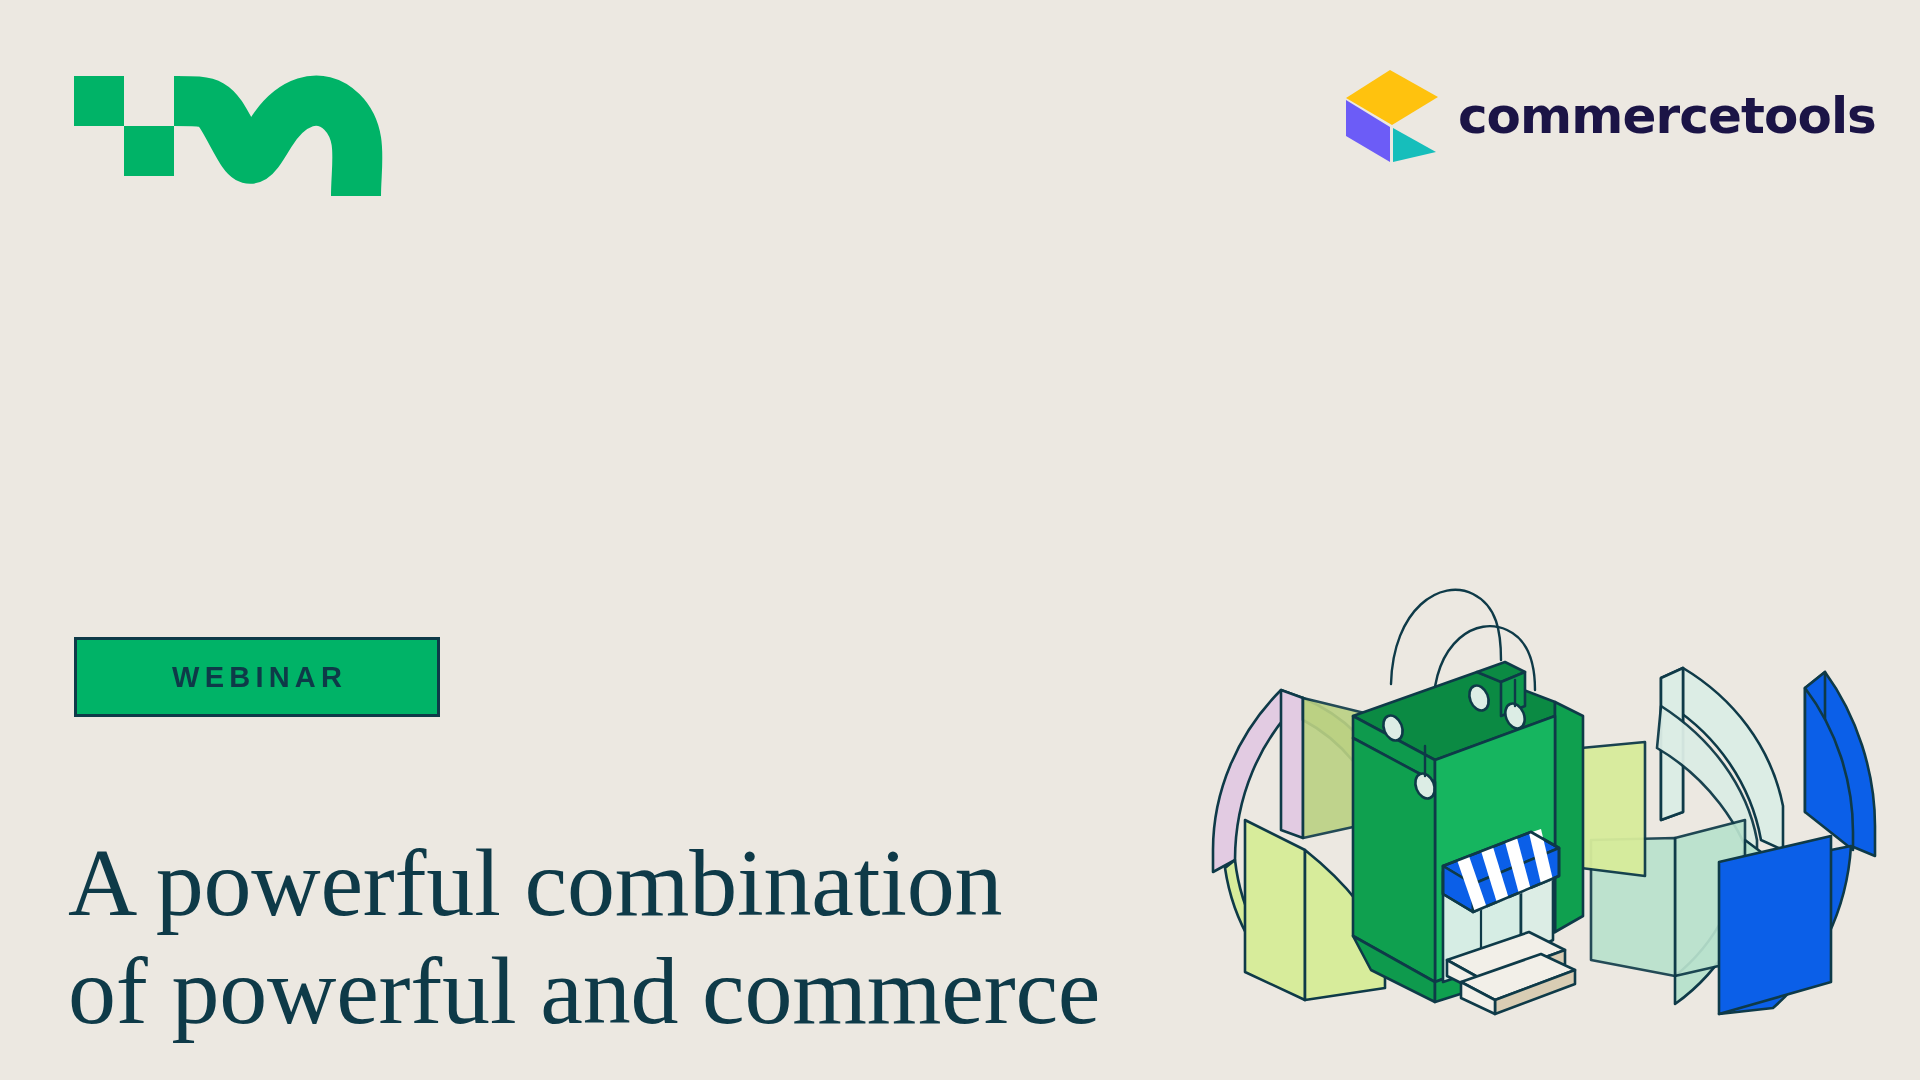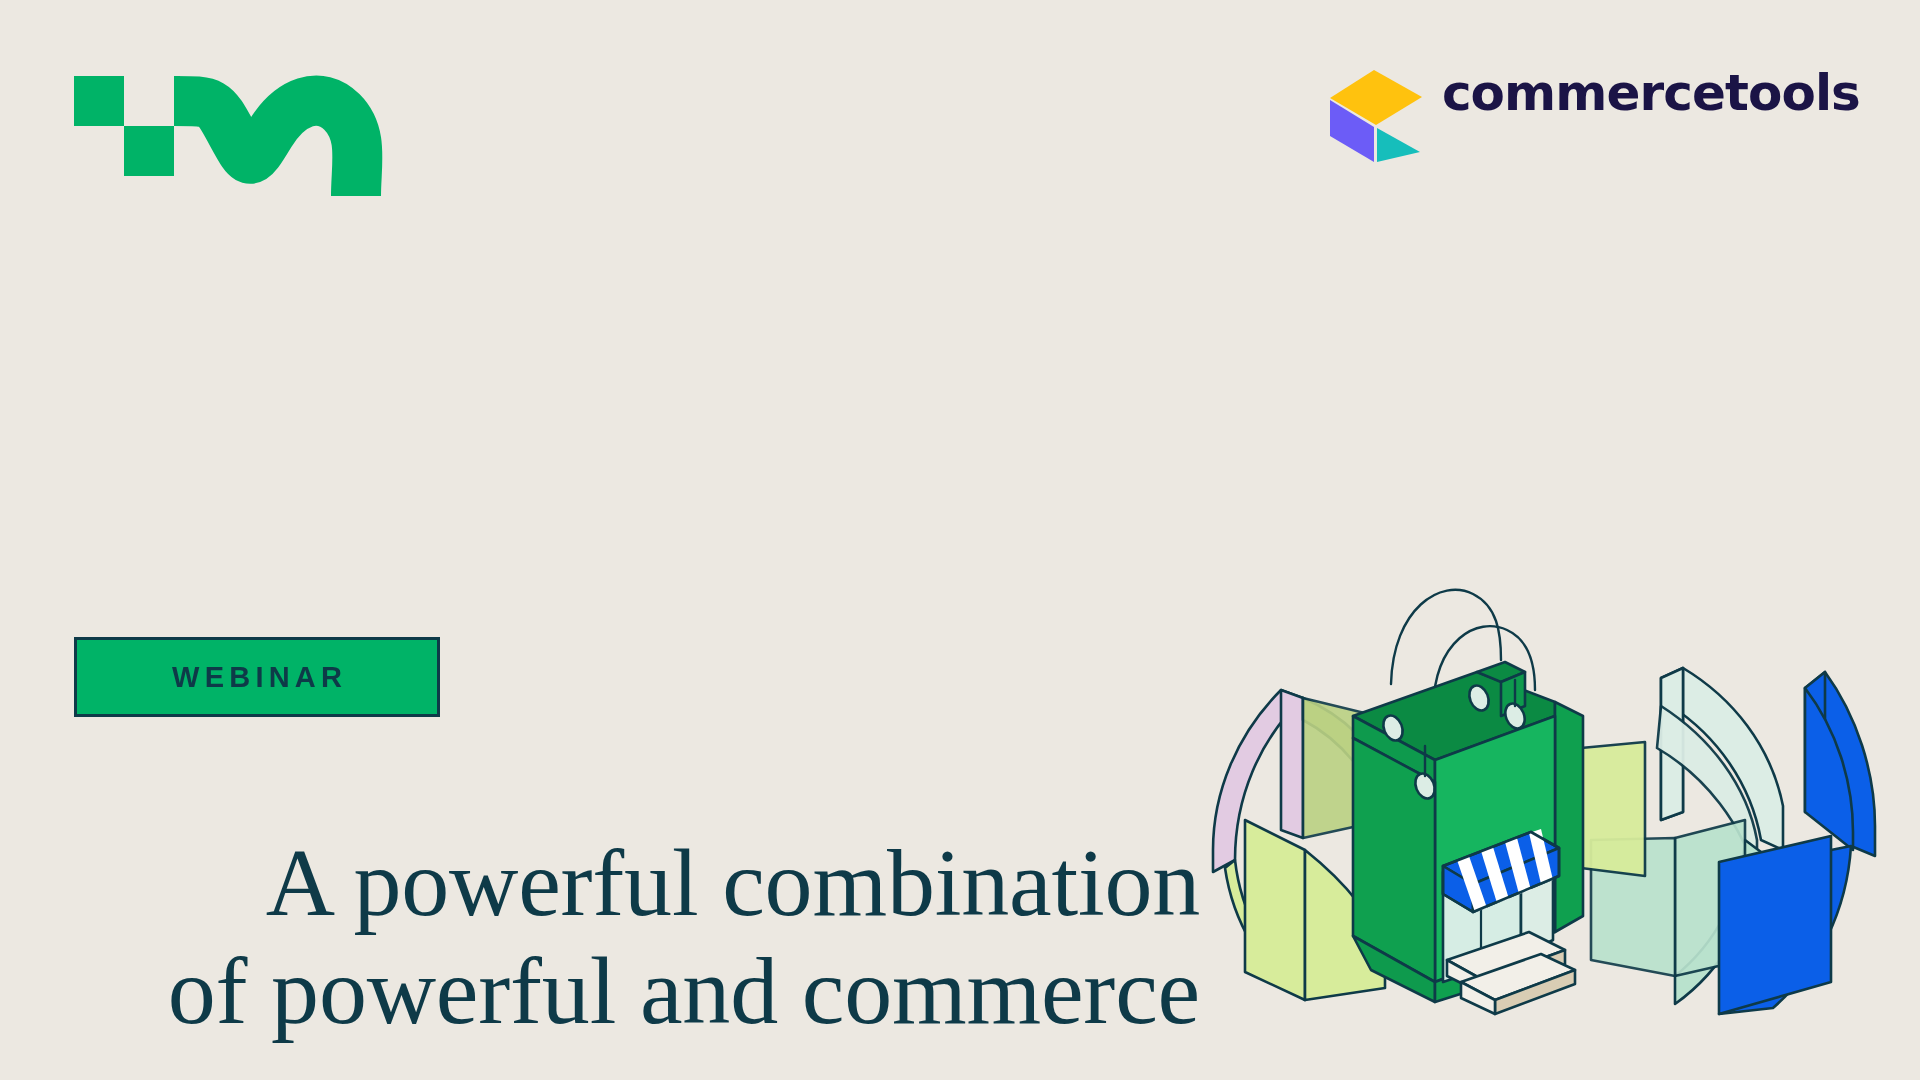--- a/index.html
+++ b/index.html
@@ -23,23 +23,24 @@
     left: 74px;
     top: 68px;
     width: 320px;
     height: 128px;
   }
   #brand-logo svg { display: block; width: 100%; height: 100%; }
 
   
   #partner-logo {
     position: absolute;
-    right: 60px;
+    right: 44px;
     top: 68px;
     display: flex;
+    align-items: center;
     gap: 18px;
     height: 96px;
   }
   #partner-mark { width: 96px; height: 96px; display: block; }
   #partner-wordmark {
     font-family: "DejaVu Sans", sans-serif;
     font-weight: 700;
     font-size: 50px;
     letter-spacing: -0.018em;
     color: #1B1446;
@@ -68,30 +69,29 @@
     letter-spacing: 0.18em;
     color: #0E3A48;
     text-indent: 0.18em;
     line-height: 1;
     text-align: center;
   }
 
   
   #headline {
     position: absolute;
-    left: 60px;
+    left: 68px;
     top: 765px;
     width: 1140px;
     font-family: "Liberation Serif", "DejaVu Serif", serif;
     font-weight: 400;
     font-size: 96px;
     line-height: 1.12;
     color: #0E3A48;
     letter-spacing: -0.002em;
-    text-align: right;
   }
   #headline .hl-line { display: block; white-space: nowrap; }
 
   
   #illustration {
     position: absolute;
     left: 1185px;
     top: 520px;
     width: 715px;
     height: 500px;

